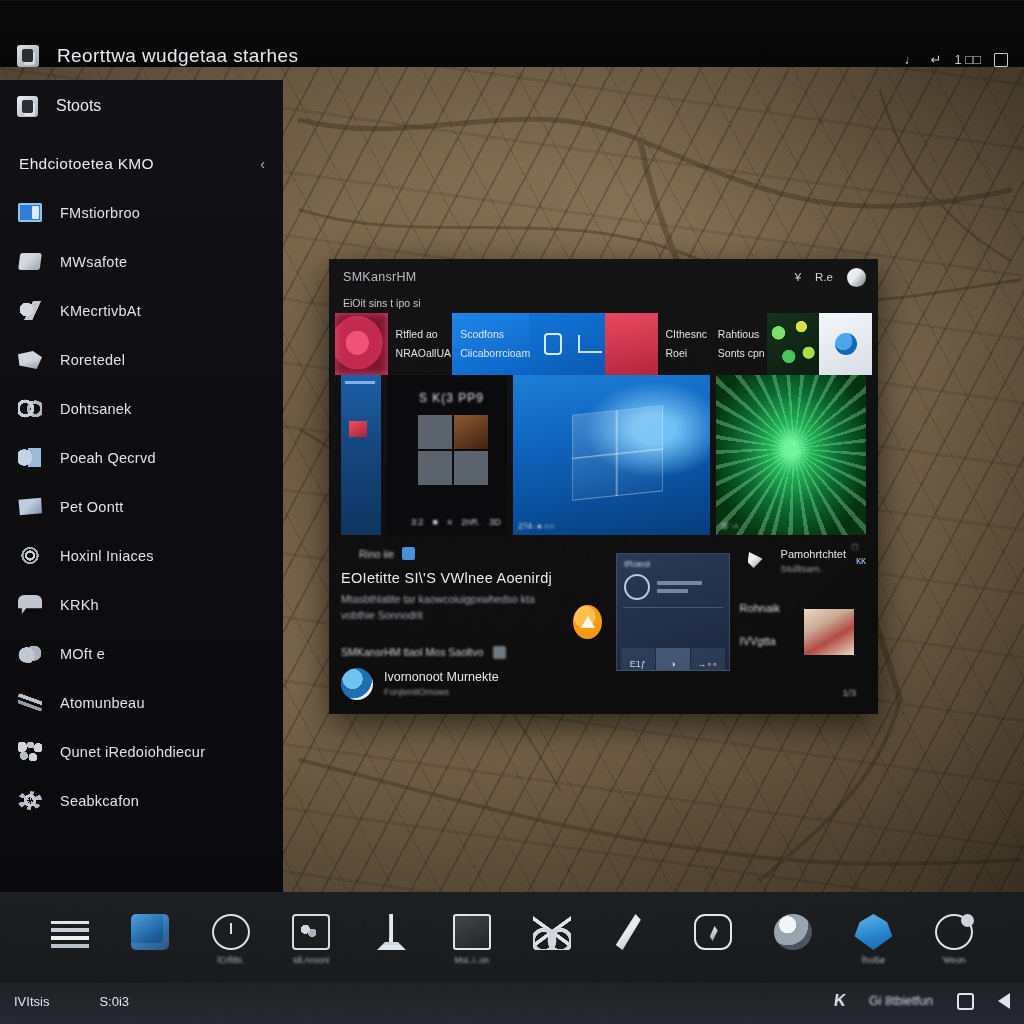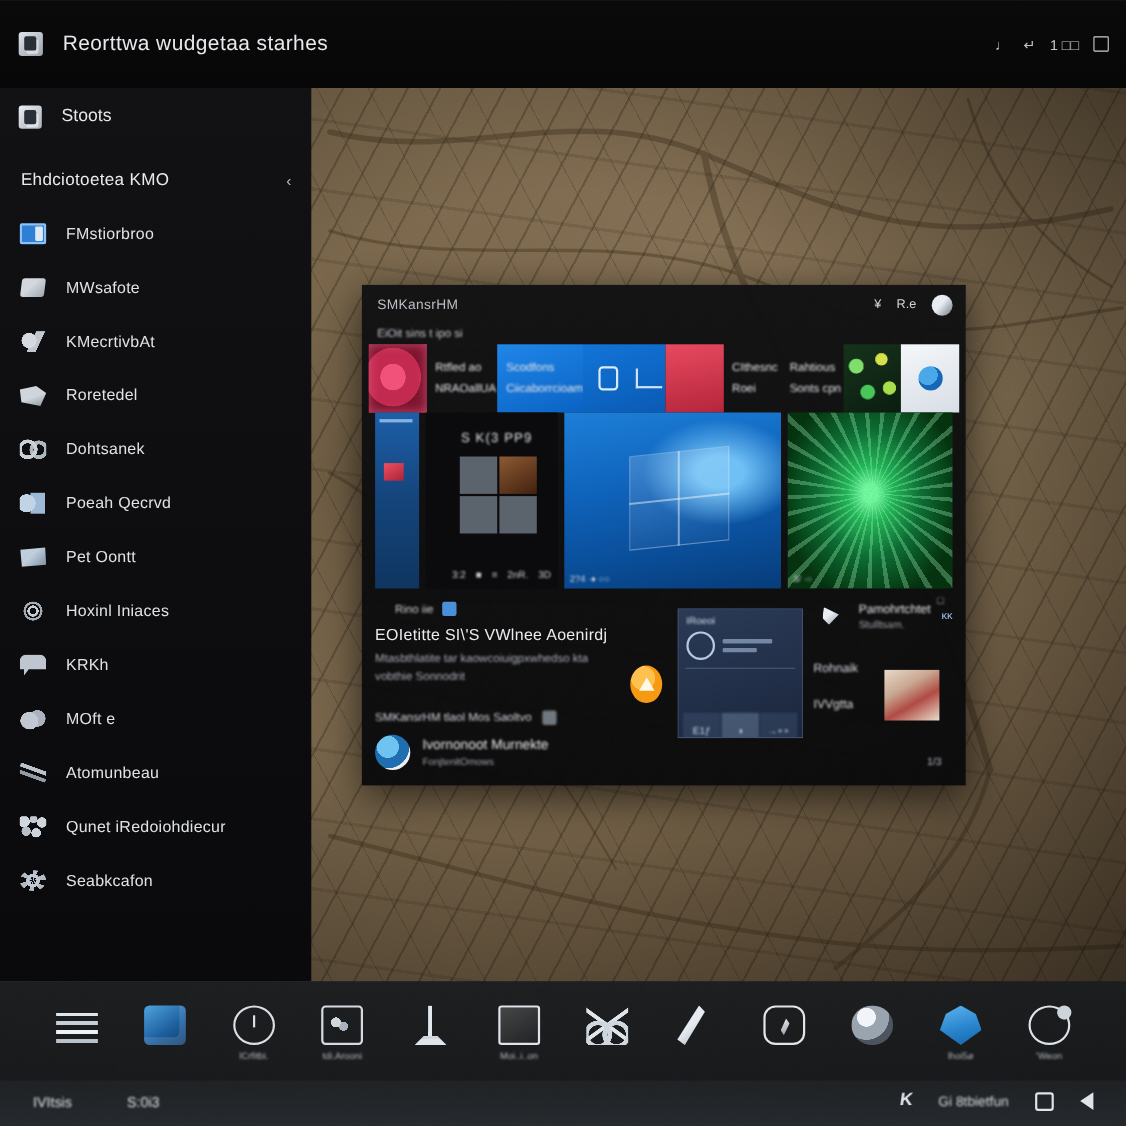--- a/index.html
+++ b/index.html
@@ -29,23 +29,23 @@
       repeating-linear-gradient(8deg, rgba(55,42,25,.22) 0 3px, rgba(255,255,255,0) 3px 63px);
   }
   #cracks { position:absolute; inset:0; opacity:.5; }
   #vignette {
     position:absolute; inset:0; pointer-events:none;
     background: radial-gradient(ellipse 78% 70% at 50% 45%, rgba(0,0,0,0) 40%, rgba(0,0,0,.55) 100%);
   }
 
   
   #titlebar {
-    position:absolute; left:0; top:0; width:1024px; height:80px;
+    position:absolute; left:0; top:0; width:1024px; height:67px;
     background:linear-gradient(180deg,#0a0a0b 0%,#070708 100%);
-    display:flex; align-items:center; z-index:30;
+    display:flex; align-items:flex-end; z-index:30;
     box-shadow:0 1px 0 rgba(255,255,255,.04) inset;
   }
   #titlebar .tb-icon {
     width:22px; height:22px; margin-left:17px; border-radius:3px;
     background:linear-gradient(140deg,#dfe4ea,#9aa3ad);
     position:relative; flex:0 0 auto; filter:blur(.4px);
   }
   #titlebar .tb-icon::after{
     content:""; position:absolute; left:5px; top:4px; width:11px; height:13px;
     background:#2a2f36; border-radius:2px;
@@ -308,21 +308,21 @@
   .dk-globe { border-radius:50%;
       background:radial-gradient(circle at 36% 30%, #f1f4f8 0 24%, #9aa4ae 25% 58%, #4c555f 59% 100%),
                  repeating-linear-gradient(74deg, rgba(255,255,255,.22) 0 2px, transparent 2px 7px); }
   .dk-bird2 { background:linear-gradient(165deg,#5fb6ee 0%,#2a86cf 55%,#1566a8 100%);
       clip-path:polygon(50% 0,86% 22%,100% 62%,50% 100%,0 62%,14% 22%); }
   .dk-ring2 { border:2.6px solid #dde3ea; border-radius:50%; }
   .dk-ring2::after{content:"";position:absolute;right:-3px;top:-2px;width:13px;height:13px;border-radius:50%;
       background:#cdd4dc;}
 
   #dock-bar { position:absolute; left:0; bottom:0; width:1024px; height:46px;
-      display:flex; align-items:center; padding:0 30px; }
+      display:flex; align-items:center; padding:0 14px; }
   #dock-bar .db-l { color:#dfe4ea; font-size:13px; filter:blur(.75px); }
   #dock-bar .db-l.sec { margin-left:50px; }
   #dock-bar .db-r { margin-left:auto; display:flex; align-items:center; gap:24px; }
   .db-kicon { color:#e2e7ed; font-size:16px; font-weight:bold; filter:blur(.6px); transform:skewX(-8deg); }
   .db-stxt { color:#d7dce2; font-size:12.5px; filter:blur(.8px); }
   .db-sq { width:17px;height:17px;border:2px solid #dfe4ea;border-radius:3px; }
   .db-vol { width:0;height:0;border-top:8px solid transparent;border-bottom:8px solid transparent;
             border-right:12px solid #dfe4ea; }
 </style>
 </head>

